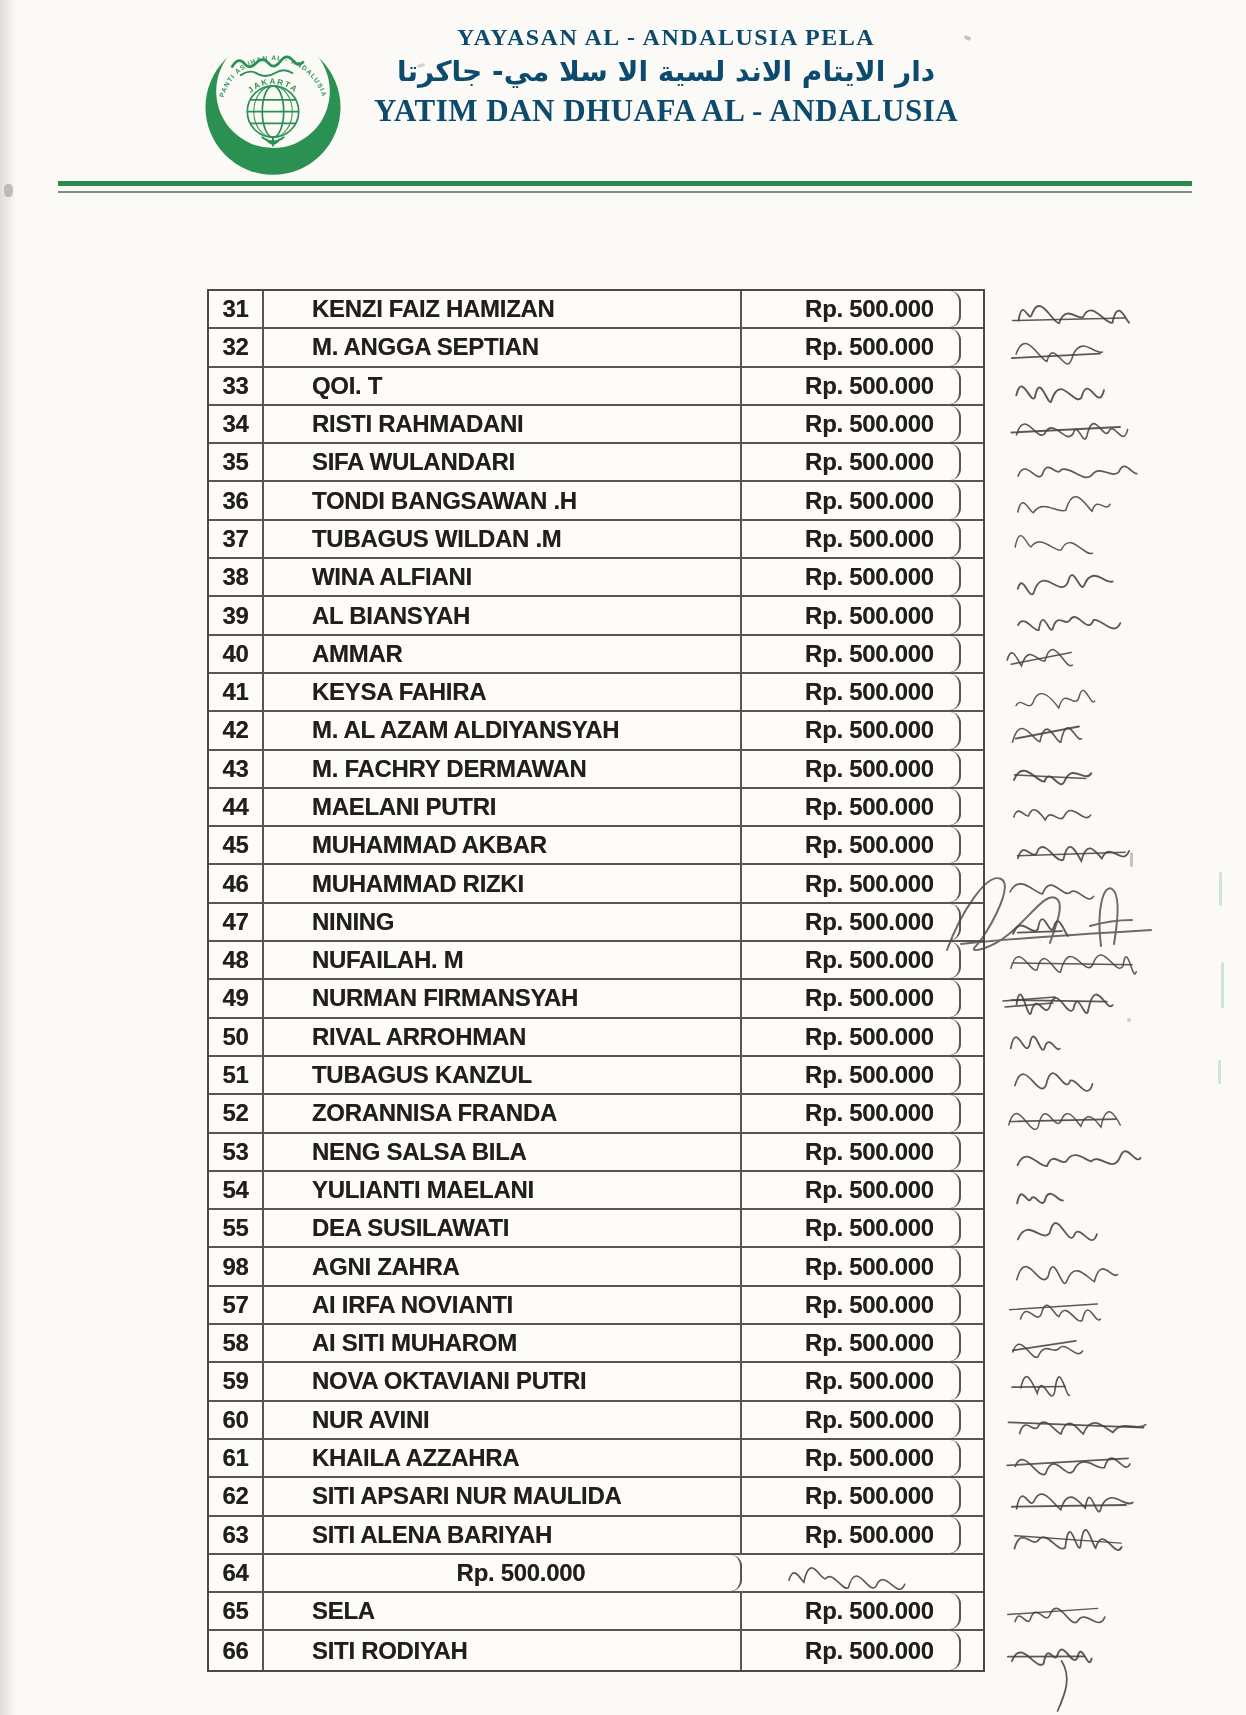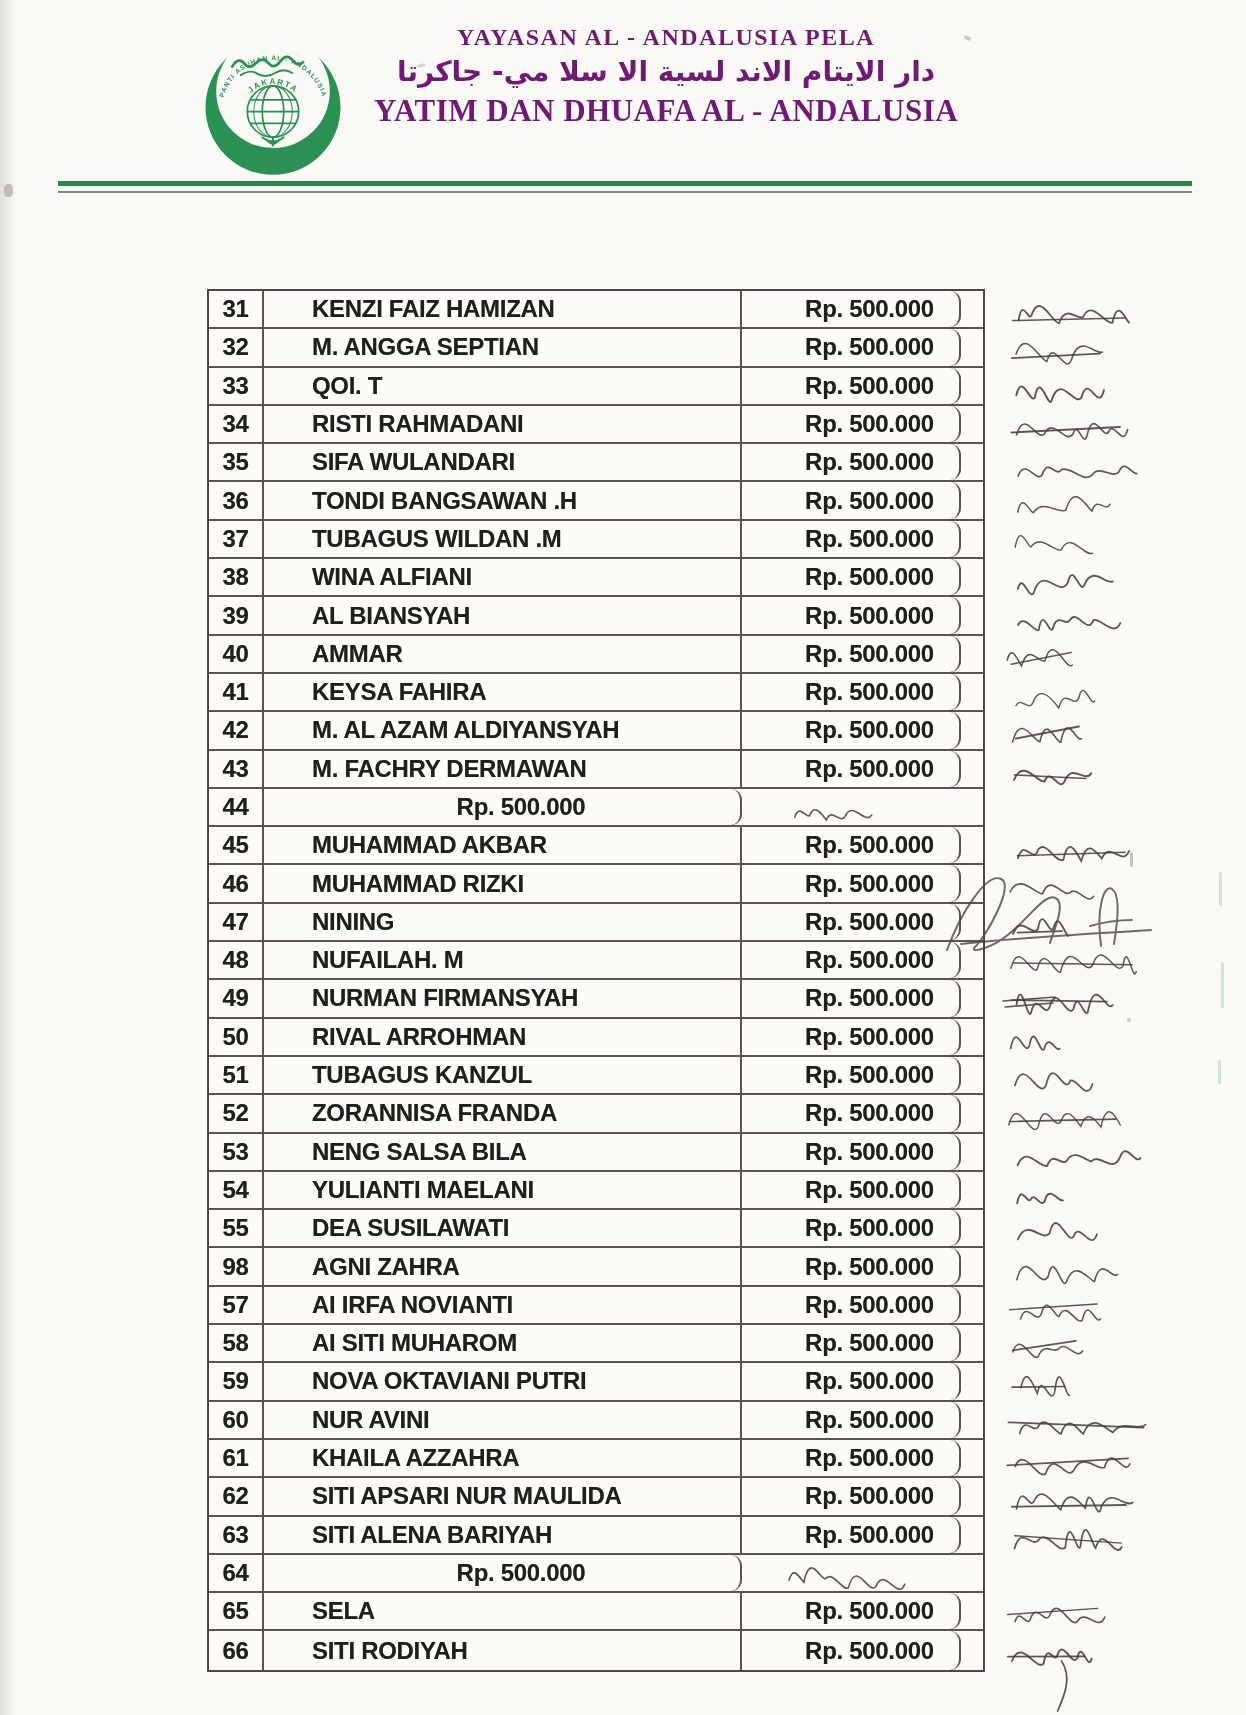--- a/index.html
+++ b/index.html
@@ -3,21 +3,21 @@
 <meta charset="utf-8">
 <style>
   html,body{margin:0;padding:0;}
   body{width:1246px;height:1715px;background:#e8e7e2;font-family:"Liberation Sans",sans-serif;}
   .page{position:relative;width:1246px;height:1715px;background:#fbfaf6;overflow:hidden;}
   .page::before{content:"";position:absolute;left:0;top:0;bottom:0;width:16px;
     background:linear-gradient(90deg,rgba(90,88,80,.18),rgba(90,88,80,0));pointer-events:none;}
 
   
   .logo{position:absolute;left:198px;top:26px;width:150px;height:154px;}
-  .header-text{position:absolute;left:338px;top:22px;width:656px;text-align:center;color:#701a75;}
+  .header-text{position:absolute;left:338px;top:22px;width:656px;text-align:center;color:#0c4a6e;}
   .ht1{font-family:"Liberation Serif",serif;font-weight:bold;font-size:24px;letter-spacing:1.5px;line-height:30px;}
   .ht2{font-family:"DejaVu Sans",sans-serif;direction:rtl;font-weight:bold;font-size:28px;line-height:40px;text-align:center;}
   .ht3{font-family:"Liberation Serif",serif;font-weight:bold;font-size:31px;letter-spacing:.5px;line-height:36px;}
   .ht4{font-family:"Liberation Serif",serif;font-weight:bold;font-size:31px;letter-spacing:.5px;line-height:38px;}
   .rule{position:absolute;left:58px;width:1134px;}
   .rule-top{top:181px;height:5px;background:#2a8a4e;}
   .rule-bottom{top:191px;height:2px;background:#78927f;}
 
   
   .dtable{position:absolute;left:207px;top:289px;width:778px;border:2px solid #4d4942;background:#fdfcf9;
@@ -225,20 +225,21 @@
       <div class="cell c-amt">Rp. 500.000</div>
       <div class="cell c-sig">
         <svg class="sig">
             <path d="M 15.0 28.9 C 24.1 7.2, 37.8 31.2, 45.4 30.6 C 51.6 14.2, 61.0 44.0, 66.2 28.8 C 74.0 12.0, 85.7 32.4, 92.2 22.4" fill="none" stroke="#45423f" stroke-width="1.97" stroke-linecap="round" opacity="0.88"></path>
             <path d="M 15.7 23.9 L 86.8 27.5" fill="none" stroke="#45423f" stroke-width="1.59" stroke-linecap="round" opacity="0.88"></path>
           </svg>
       </div>
     </div>
       <div class="row">
       <div class="cell c-no">44</div>
+      <div class="cell c-name">MAELANI PUTRI</div>
       <div class="cell c-amt">Rp. 500.000</div>
       <div class="cell c-sig">
         <svg class="sig">
             <path d="M 14.8 27.9 C 19.2 14.9, 25.7 28.3, 29.4 27.0 C 34.4 13.3, 42.1 25.9, 46.3 30.9 C 52.2 16.9, 60.9 37.7, 65.8 26.0 C 73.6 12.0, 85.3 36.2, 91.7 26.1" fill="none" stroke="#45423f" stroke-width="1.61" stroke-linecap="round" opacity="0.88"></path>
           </svg>
       </div>
     </div>
       <div class="row">
       <div class="cell c-no">45</div>
       <div class="cell c-name">MUHAMMAD AKBAR</div>

